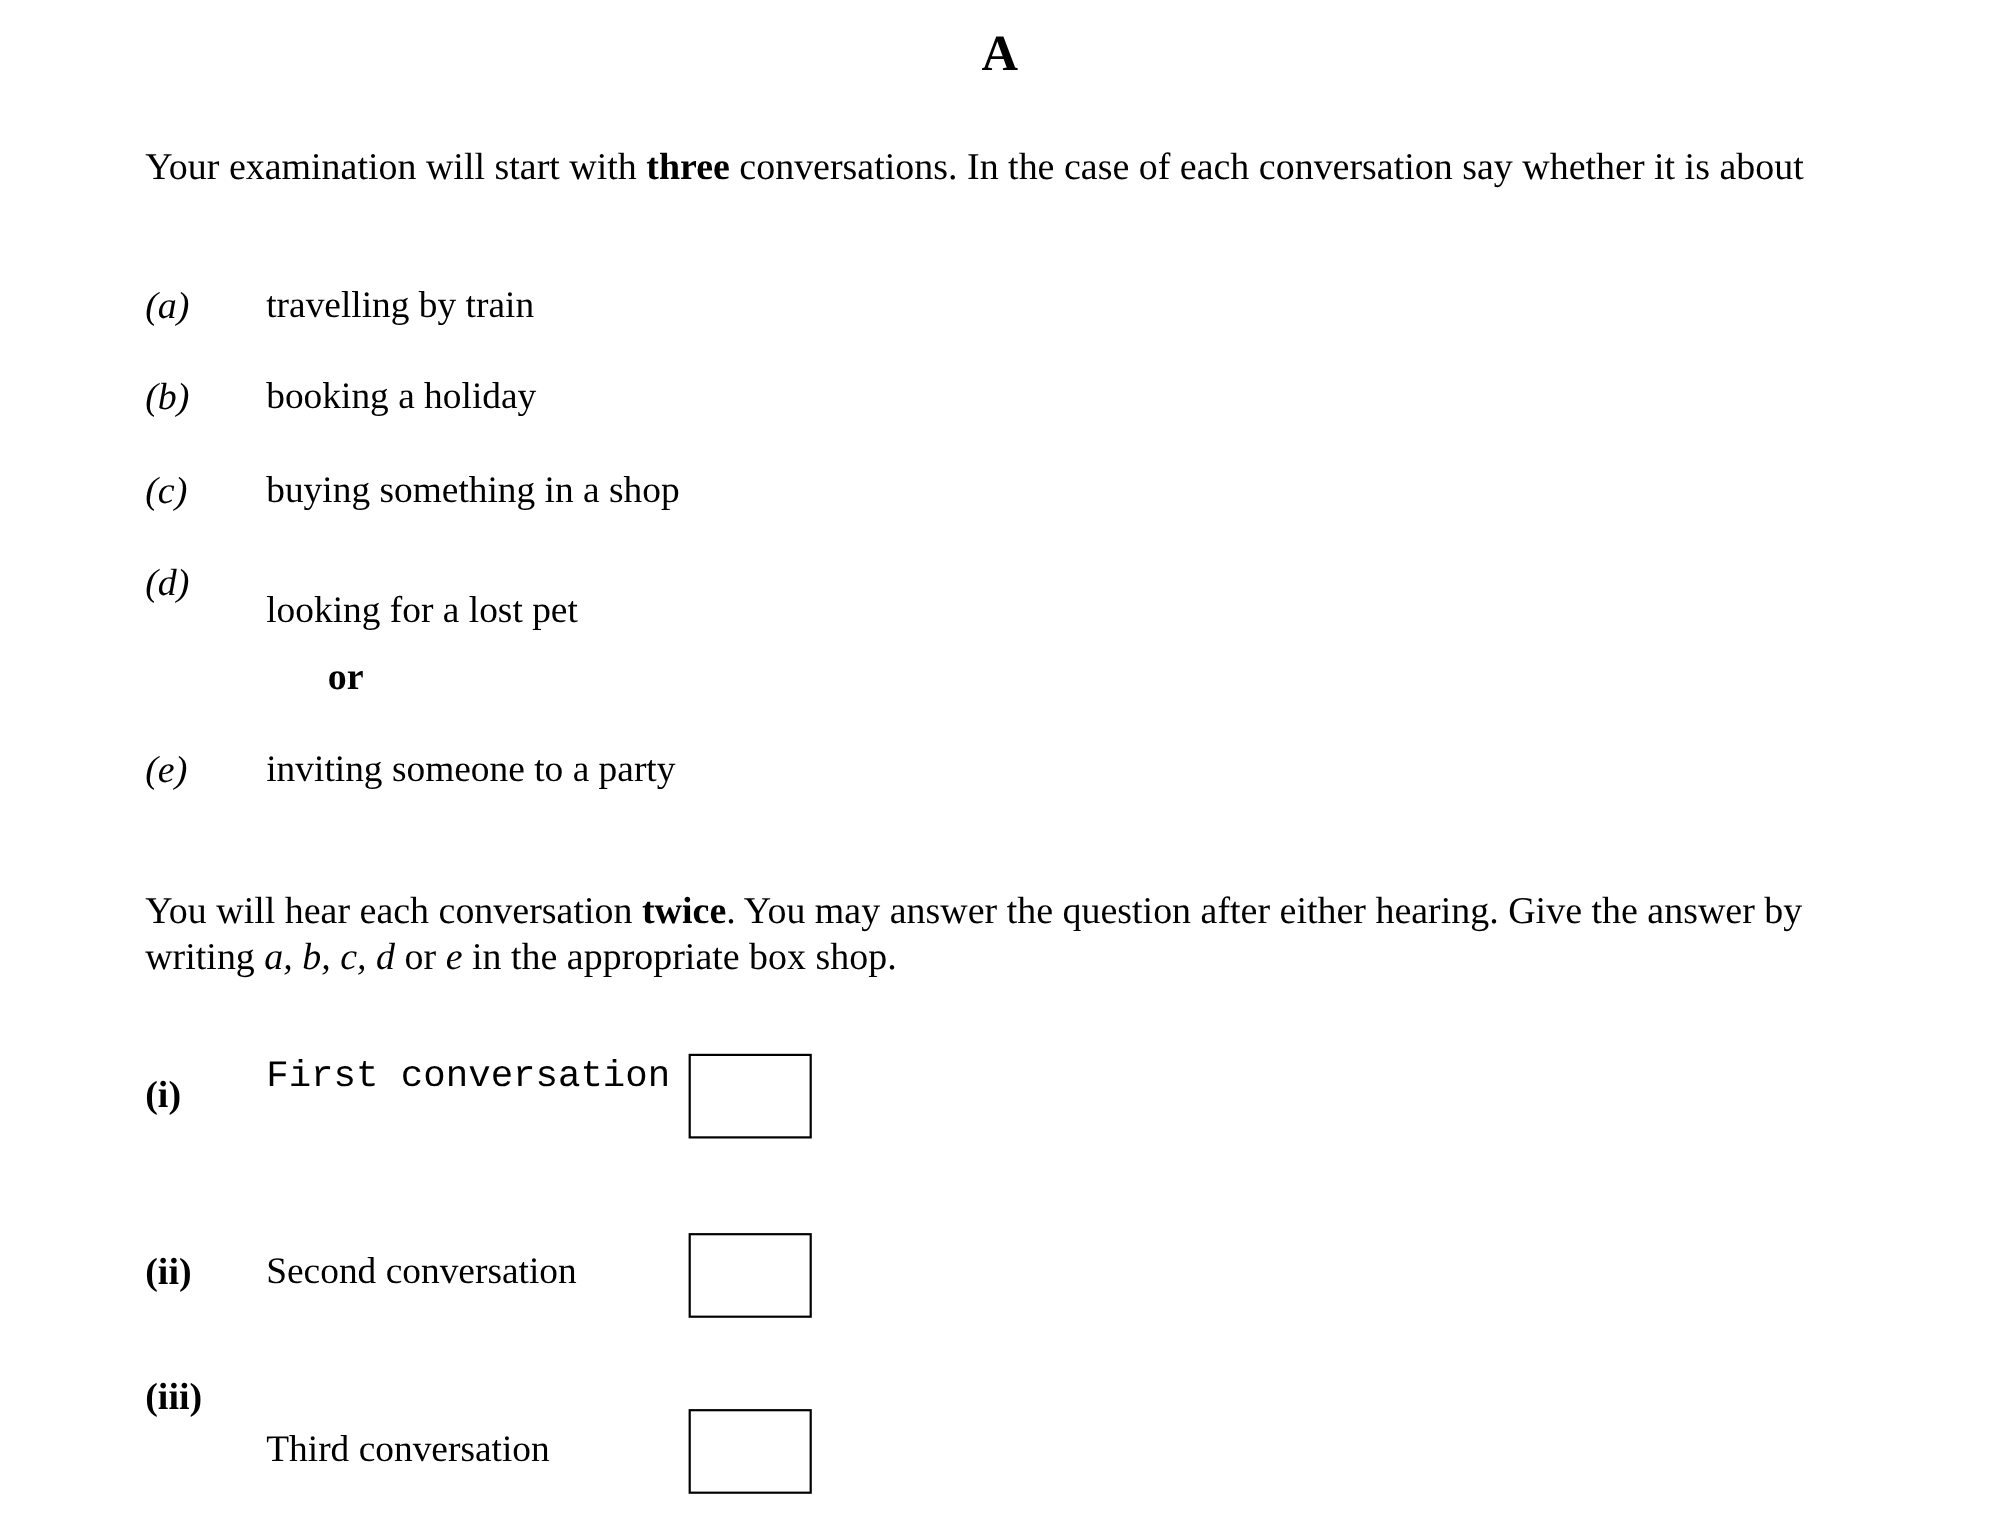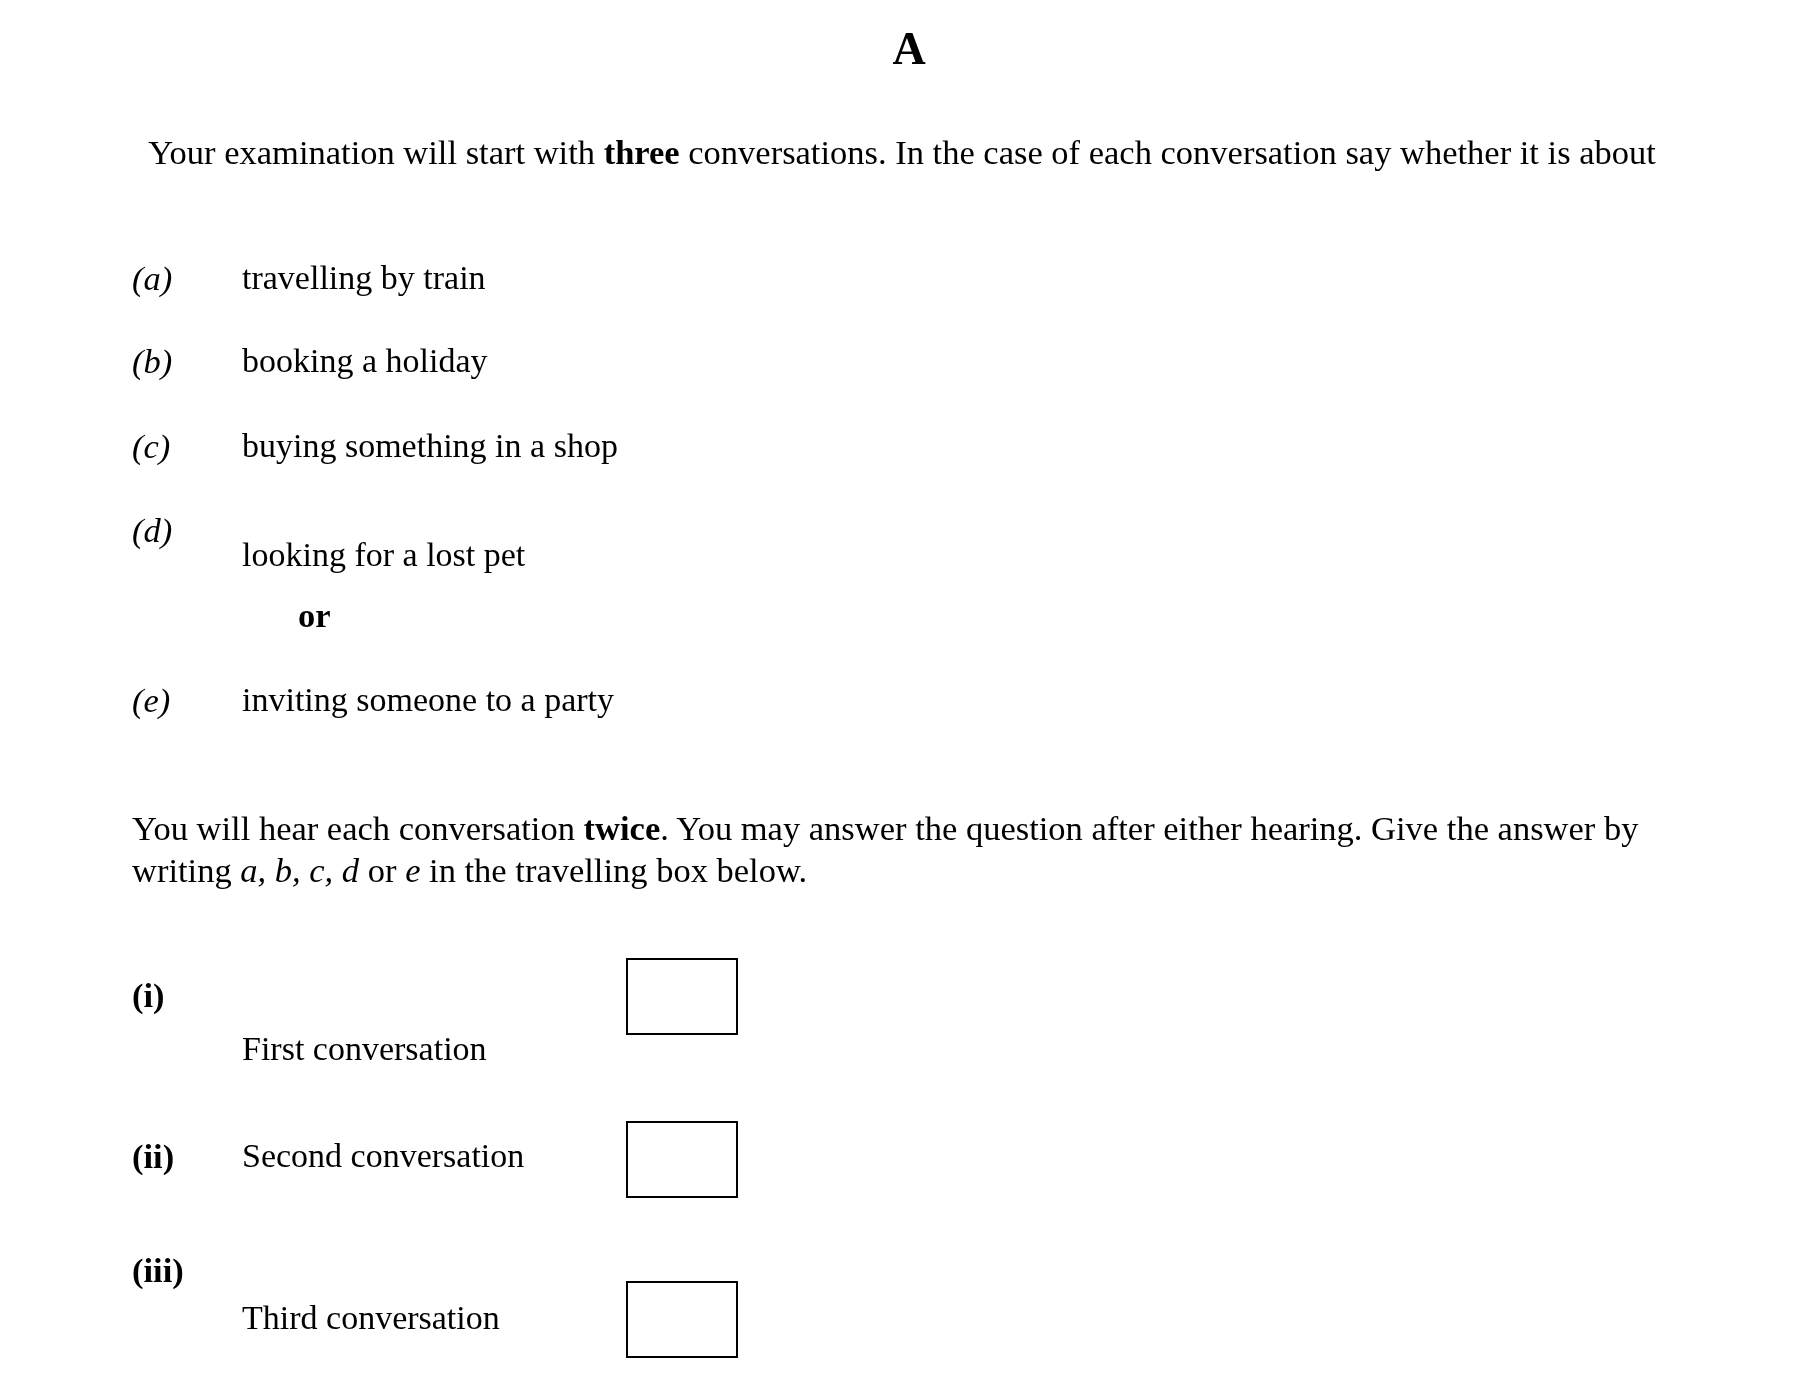--- a/index.html
+++ b/index.html
@@ -14,46 +14,46 @@
   .or { left:298px; font-size:34.5px; font-weight:bold; }
   .box { position:absolute; left:626px; width:108px; height:73px; border:2px solid #000; background:#fff; }
   b { font-weight:bold; }
   i { font-style:italic; }
 </style>
 </head>
 <body>
 
 <div class="abs title">A</div>
 
-<div class="abs para" style="top:131px;text-align:center;"><span>Your examination will start with </span><b>three</b><span> conversations.  In the case of each conversation say whether it is about</span></div>
+<div class="abs para" style="top:131px;"><span>Your examination will start with </span><b>three</b><span> conversations.  In the case of each conversation say whether it is about</span></div>
 
 <div>
   <div class="abs lbl" style="top:259px;">(a)</div>
   <div class="abs txt" style="top:259px;">travelling by train</div>
 
   <div class="abs lbl" style="top:342px;">(b)</div>
   <div class="abs txt" style="top:342px;">booking a holiday</div>
 
   <div class="abs lbl" style="top:427px;">(c)</div>
   <div class="abs txt" style="top:427px;">buying something in a shop</div>
 
   <div class="abs lbl" style="top:511px;">(d)</div>
   <div class="abs txt" style="top:536px;">looking for a lost pet</div>
 
   <div class="abs or" style="top:596px;">or</div>
 
   <div class="abs lbl" style="top:681px;">(e)</div>
   <div class="abs txt" style="top:681px;">inviting someone to a party</div>
 </div>
 
-<div class="abs para" style="top:807px;"><span>You will hear each conversation </span><b>twice</b><span>.  You may answer the question after either hearing. Give the answer by writing </span><i>a, b, c, d</i><span> or </span><i>e</i><span> in the travelling box below.</span></div>
+<div class="abs para" style="top:807px;"><span>You will hear each conversation </span><b>twice</b><span>.  You may answer the question after either hearing. Give the answer by writing </span><i>a, b, c, d</i><span> or </span><i>e</i><span> in the appropriate box shop.</span></div>
 
 <div>
   <div class="abs lbl-b" style="top:976px;">(i)</div>
-  <div class="abs txt" style="top:1030px;">First conversation</div>
+  <div class="abs txt" style="top:960px;font-family:Liberation Mono, monospace;">First conversation</div>
   <div class="box" style="top:958px;"></div>
 
   <div class="abs lbl-b" style="top:1137px;">(ii)</div>
   <div class="abs txt" style="top:1137px;font-family:Liberation Serif, serif;">Second conversation</div>
   <div class="box" style="top:1121px;"></div>
 
   <div class="abs lbl-b" style="top:1251px;">(iii)</div>
   <div class="abs txt" style="top:1299px;">Third conversation</div>
   <div class="box" style="top:1281px;"></div>
 </div>

